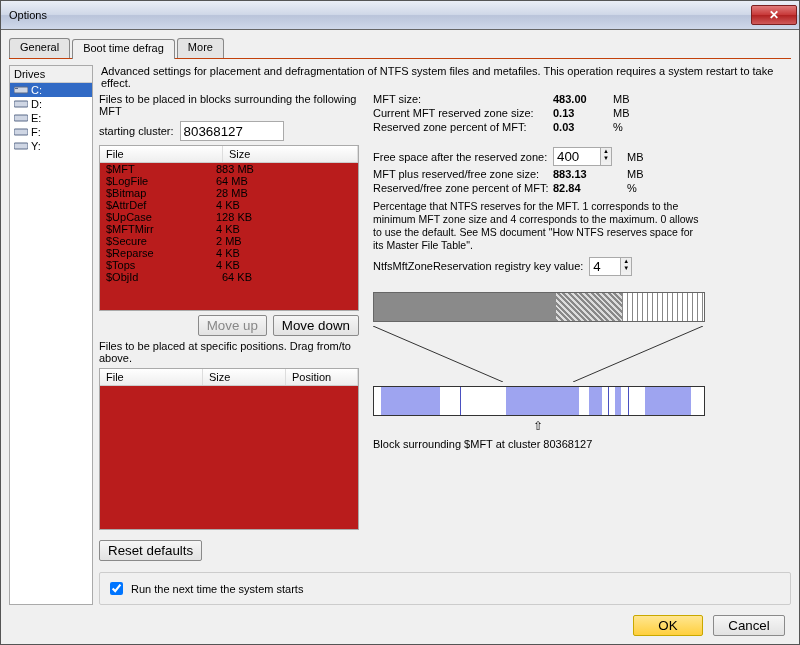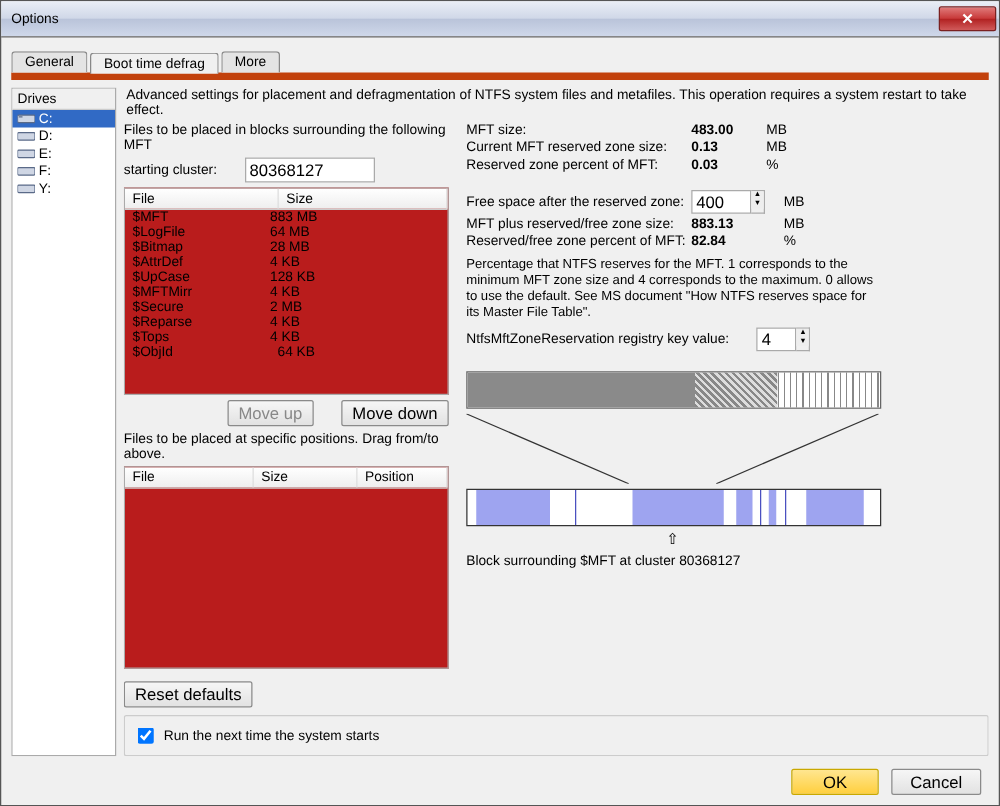--- a/index.html
+++ b/index.html
@@ -1,35 +1,35 @@
 <!DOCTYPE html>
 <html><head>
 <meta charset="utf-8">
 <style>
 html,body{margin:0;padding:0;font-family:"Segoe UI",Tahoma,sans-serif;font-size:11px;color:#000;background:#5a5a6a;width:800px;height:645px;overflow:hidden}
 .window{width:800px;height:645px;background:#f0f0f0;border:1px solid #555;box-sizing:border-box;display:flex;flex-direction:column;box-shadow:0 0 6px rgba(0,0,0,.4)}
 .titlebar{height:28px;background:linear-gradient(#eaeef6,#d0d8e8 48%,#bac4da 52%,#cfd8ea);display:flex;align-items:center;justify-content:space-between;padding:0 2px 0 8px;border-bottom:1px solid #666}
 .close-btn{width:44px;height:18px;background:linear-gradient(#e07a7a,#c83a3a 48%,#b22222 52%,#d05a5a);border:1px solid #7a2020;border-radius:2px;color:#fff;display:flex;align-items:center;justify-content:center;font-size:12px;font-weight:bold;cursor:default}
 .client{flex:1;padding:8px 8px 4px 8px;display:flex;flex-direction:column;gap:6px;overflow:hidden}
-.tabstrip{display:flex;align-items:flex-end;height:20px;border-bottom:6px solid #c2410c}
+.tabstrip{display:flex;height:20px;border-bottom:1px solid #c2410c}
 .tab{padding:2px 10px;border:1px solid #888;border-bottom:none;background:#e4e4e4;margin-right:2px;border-radius:3px 3px 0 0;cursor:default}
 .tab.active{background:#f0f0f0;position:relative;top:1px}
 .body{flex:1;display:flex;gap:6px;overflow:hidden}
 .drives-panel{width:82px;border:1px solid #aaa;background:#fff;display:flex;flex-direction:column}
 .drives-header{padding:2px 4px;background:#f0f0f0;border-bottom:1px solid #ccc}
 .drive-item{padding:1px 4px;display:flex;align-items:center;gap:3px}
 .drive-item.sel{background:#316ac5;color:#fff}
 .drive-icon{width:14px;height:10px;display:inline-block}
 .drive-icon svg{width:14px;height:10px;display:block}
 .right-area{flex:1;display:flex;flex-direction:column;gap:4px;overflow:hidden}
 .desc{padding:0 2px}
 .cols{flex:1;display:flex;gap:14px;overflow:hidden}
 .colL{width:260px;display:flex;flex-direction:column;gap:4px}
 .colR{flex:1;display:flex;flex-direction:column;gap:4px}
-.row{display:flex;align-items:center;gap:22px}
+.row{display:flex;align-items:center;gap:6px}
 .inp{border:1px solid #aaa;background:#fff;padding:1px 3px;height:16px;box-sizing:content-box}
 .table{border:1px solid #aaa;background:#b91c1c;display:flex;flex-direction:column;height:164px}
 .thead{display:flex;background:linear-gradient(#fff,#eee);border-bottom:1px solid #ccc}
 .th{padding:2px 6px;border-right:1px solid #ddd}
 .tbody{flex:1;overflow-y:scroll}
 .tr{display:flex;padding:0 6px}
 .td{padding:0 0;white-space:nowrap}
 .btn{border:1px solid #8a8a8a;background:linear-gradient(#f6f6f6,#e2e2e2);padding:2px 8px;border-radius:2px;cursor:default}
 .btn:disabled,.btn.disabled{color:#888}
 .btn.primary{border:1px solid #c9a800;background:linear-gradient(#ffe690,#ffcf3e);min-width:70px}

